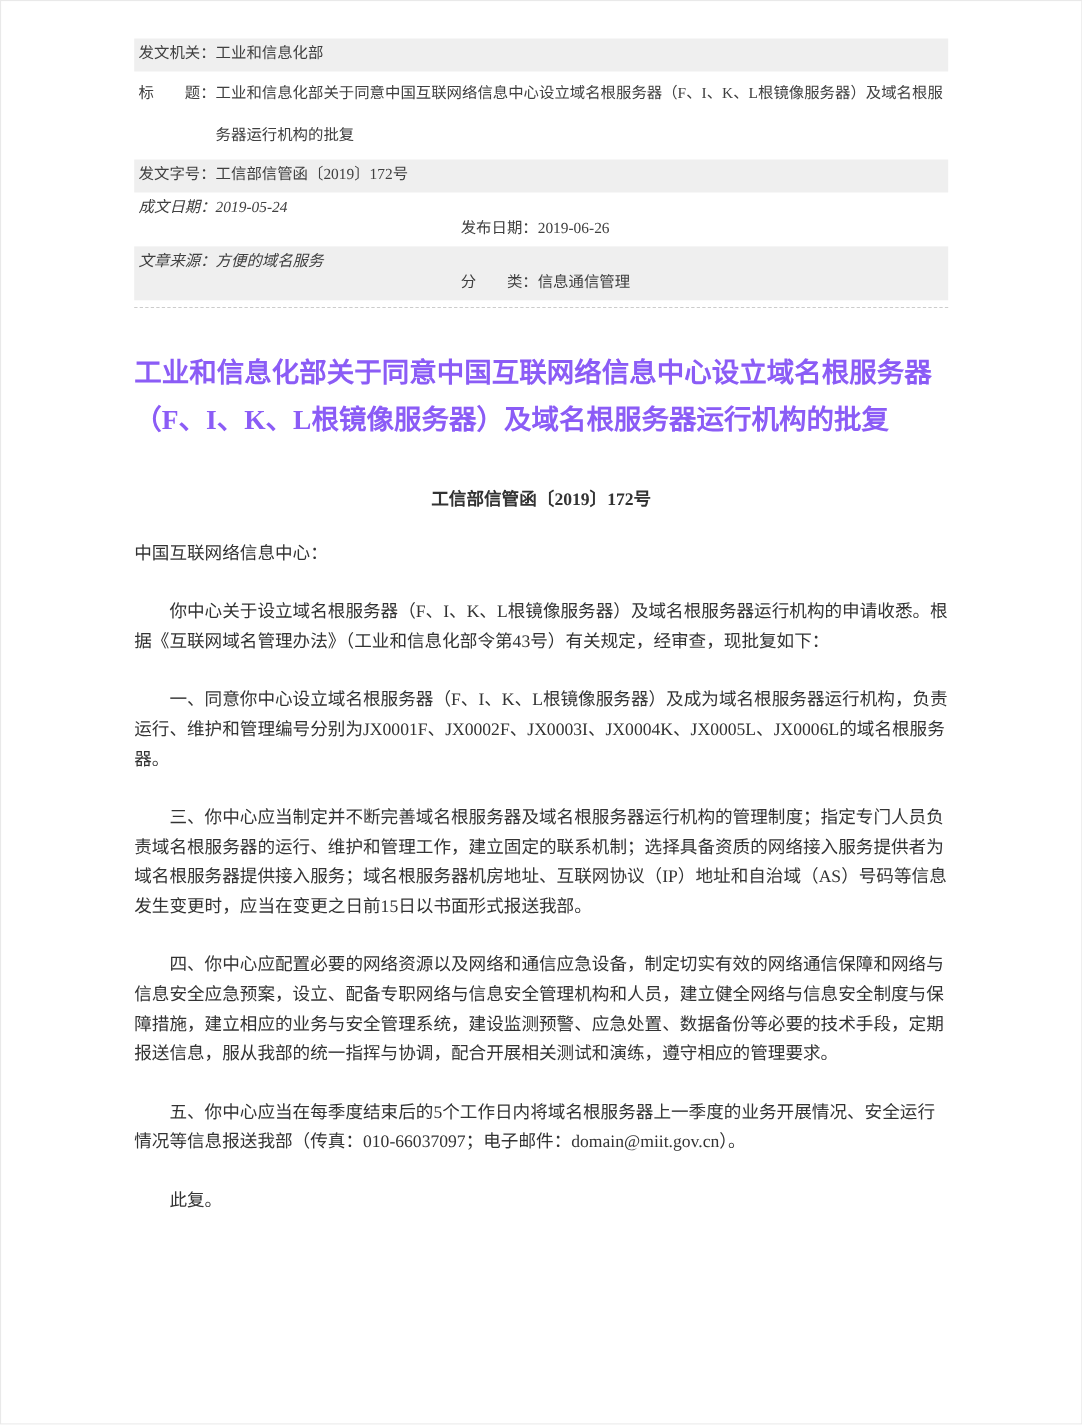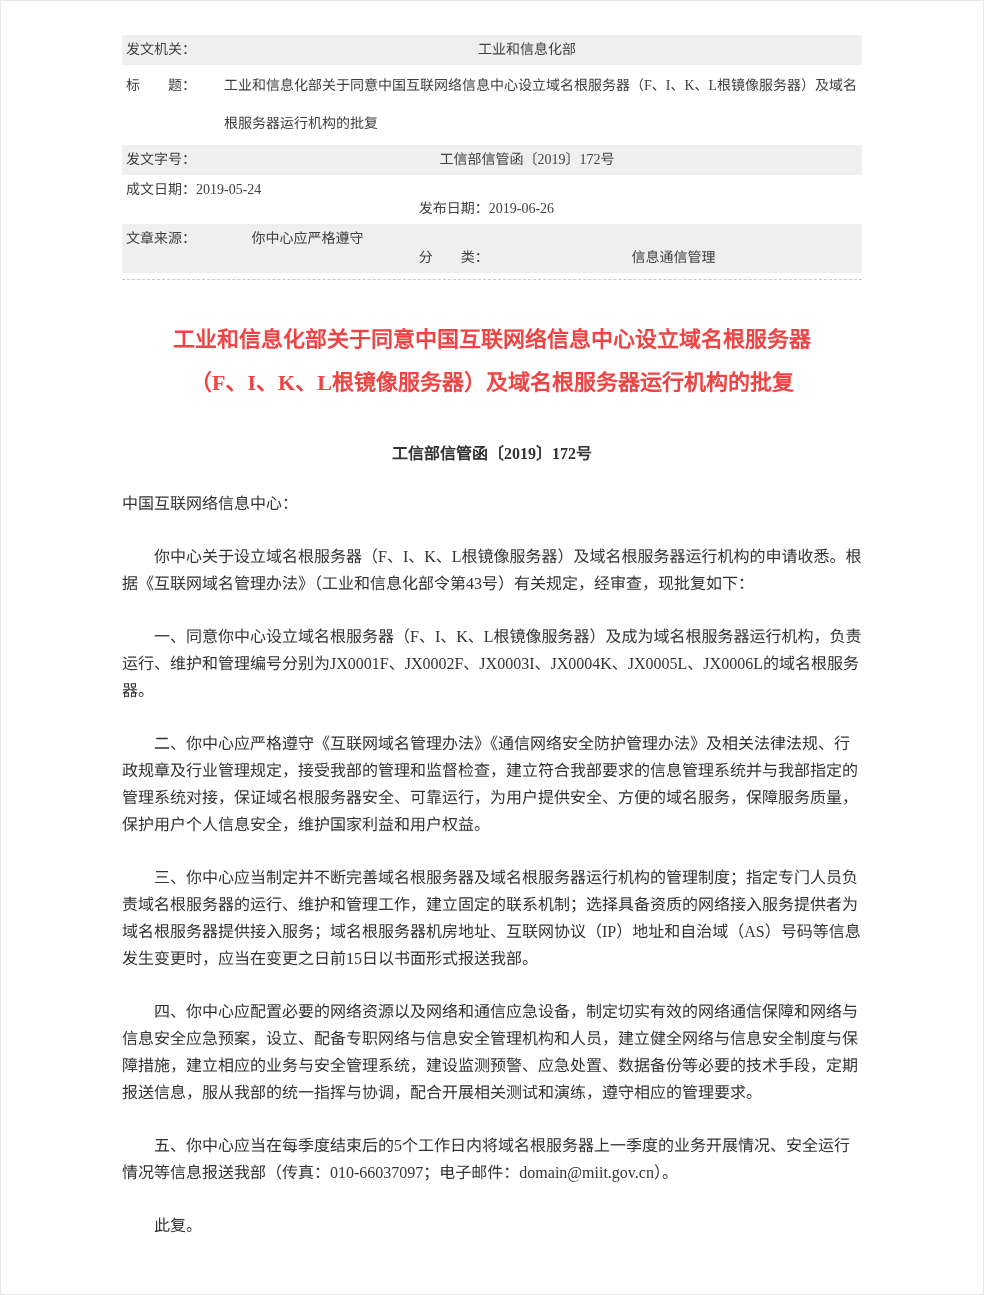--- a/index.html
+++ b/index.html
@@ -32,53 +32,51 @@
     padding-bottom: 6px;
   }
   .meta-row {
     display: flex;
     align-items: flex-start;
     line-height: 30px;
     padding: 0 4px;
   }
   .meta-row.gray {
     background: var(--row-gray, #efefef);
-    text-align: center;
   }
   .meta-row.title-row {
     line-height: 38px;
     padding-top: 2px;
     padding-bottom: 2px;
-    gap: 28px;
   }
   .meta-label {
     flex: 0 0 auto;
     white-space: pre;
   }
   .meta-value {
     flex: 1 1 auto;
   }
   .meta-cell {
     display: flex;
   }
   .meta-cell.first {
     flex: 0 0 40%;
+    font-style: italic;
   }
   .meta-cell.second {
     flex: 1 1 auto;
     margin-top: 19px;
   }
   
   .doc-title {
     margin: 38px 0 0 0;
-    font-size: 22px;
+    font-size: 25px;
     font-weight: bold;
     line-height: 43px;
-    text-align: center;
-    color: #ef4444;
+    color: #8b5cf6;
   }
   .doc-number {
     margin-top: 36px;
     text-align: center;
     font-size: 16px;
     font-weight: bold;
     color: #333;
   }
   .doc-body {
     margin-top: 20px;
@@ -118,41 +116,40 @@
           <span class="meta-value">2019-05-24</span>
         </div>
         <div class="meta-cell second">
           <span class="meta-label">发布日期：</span>
           <span class="meta-value">2019-06-26</span>
         </div>
       </div>
       <div class="meta-row gray">
         <div class="meta-cell first">
           <span class="meta-label">文章来源：</span>
-          <span class="meta-value">你中心应严格遵守</span>
+          <span class="meta-value">方便的域名服务</span>
         </div>
         <div class="meta-cell second">
           <span class="meta-label">分　　类：</span>
           <span class="meta-value">信息通信管理</span>
         </div>
       </div>
     </div>
 
     <h1 class="doc-title">
       <div>工业和信息化部关于同意中国互联网络信息中心设立域名根服务器</div>
       <div>（F、I、K、L根镜像服务器）及域名根服务器运行机构的批复</div>
     </h1>
 
     <div class="doc-number">工信部信管函〔2019〕172号</div>
 
     <div class="doc-body">
       <p class="no-indent">中国互联网络信息中心：</p>
       <p>你中心关于设立域名根服务器（F、I、K、L根镜像服务器）及域名根服务器运行机构的申请收悉。根据《互联网域名管理办法》（工业和信息化部令第43号）有关规定，经审查，现批复如下：</p>
       <p>一、同意你中心设立域名根服务器（F、I、K、L根镜像服务器）及成为域名根服务器运行机构，负责运行、维护和管理编号分别为JX0001F、JX0002F、JX0003I、JX0004K、JX0005L、JX0006L的域名根服务器。</p>
-      <p>二、你中心应严格遵守《互联网域名管理办法》《通信网络安全防护管理办法》及相关法律法规、行政规章及行业管理规定，接受我部的管理和监督检查，建立符合我部要求的信息管理系统并与我部指定的管理系统对接，保证域名根服务器安全、可靠运行，为用户提供安全、方便的域名服务，保障服务质量，保护用户个人信息安全，维护国家利益和用户权益。</p>
       <p>三、你中心应当制定并不断完善域名根服务器及域名根服务器运行机构的管理制度；指定专门人员负责域名根服务器的运行、维护和管理工作，建立固定的联系机制；选择具备资质的网络接入服务提供者为域名根服务器提供接入服务；域名根服务器机房地址、互联网协议（IP）地址和自治域（AS）号码等信息发生变更时，应当在变更之日前15日以书面形式报送我部。</p>
       <p>四、你中心应配置必要的网络资源以及网络和通信应急设备，制定切实有效的网络通信保障和网络与信息安全应急预案，设立、配备专职网络与信息安全管理机构和人员，建立健全网络与信息安全制度与保障措施，建立相应的业务与安全管理系统，建设监测预警、应急处置、数据备份等必要的技术手段，定期报送信息，服从我部的统一指挥与协调，配合开展相关测试和演练，遵守相应的管理要求。</p>
       <p>五、你中心应当在每季度结束后的5个工作日内将域名根服务器上一季度的业务开展情况、安全运行情况等信息报送我部（传真：010-66037097；电子邮件：domain@miit.gov.cn）。</p>
       <p>此复。</p>
     </div>
 
   </div>
 </div>
 
 </body></html>

